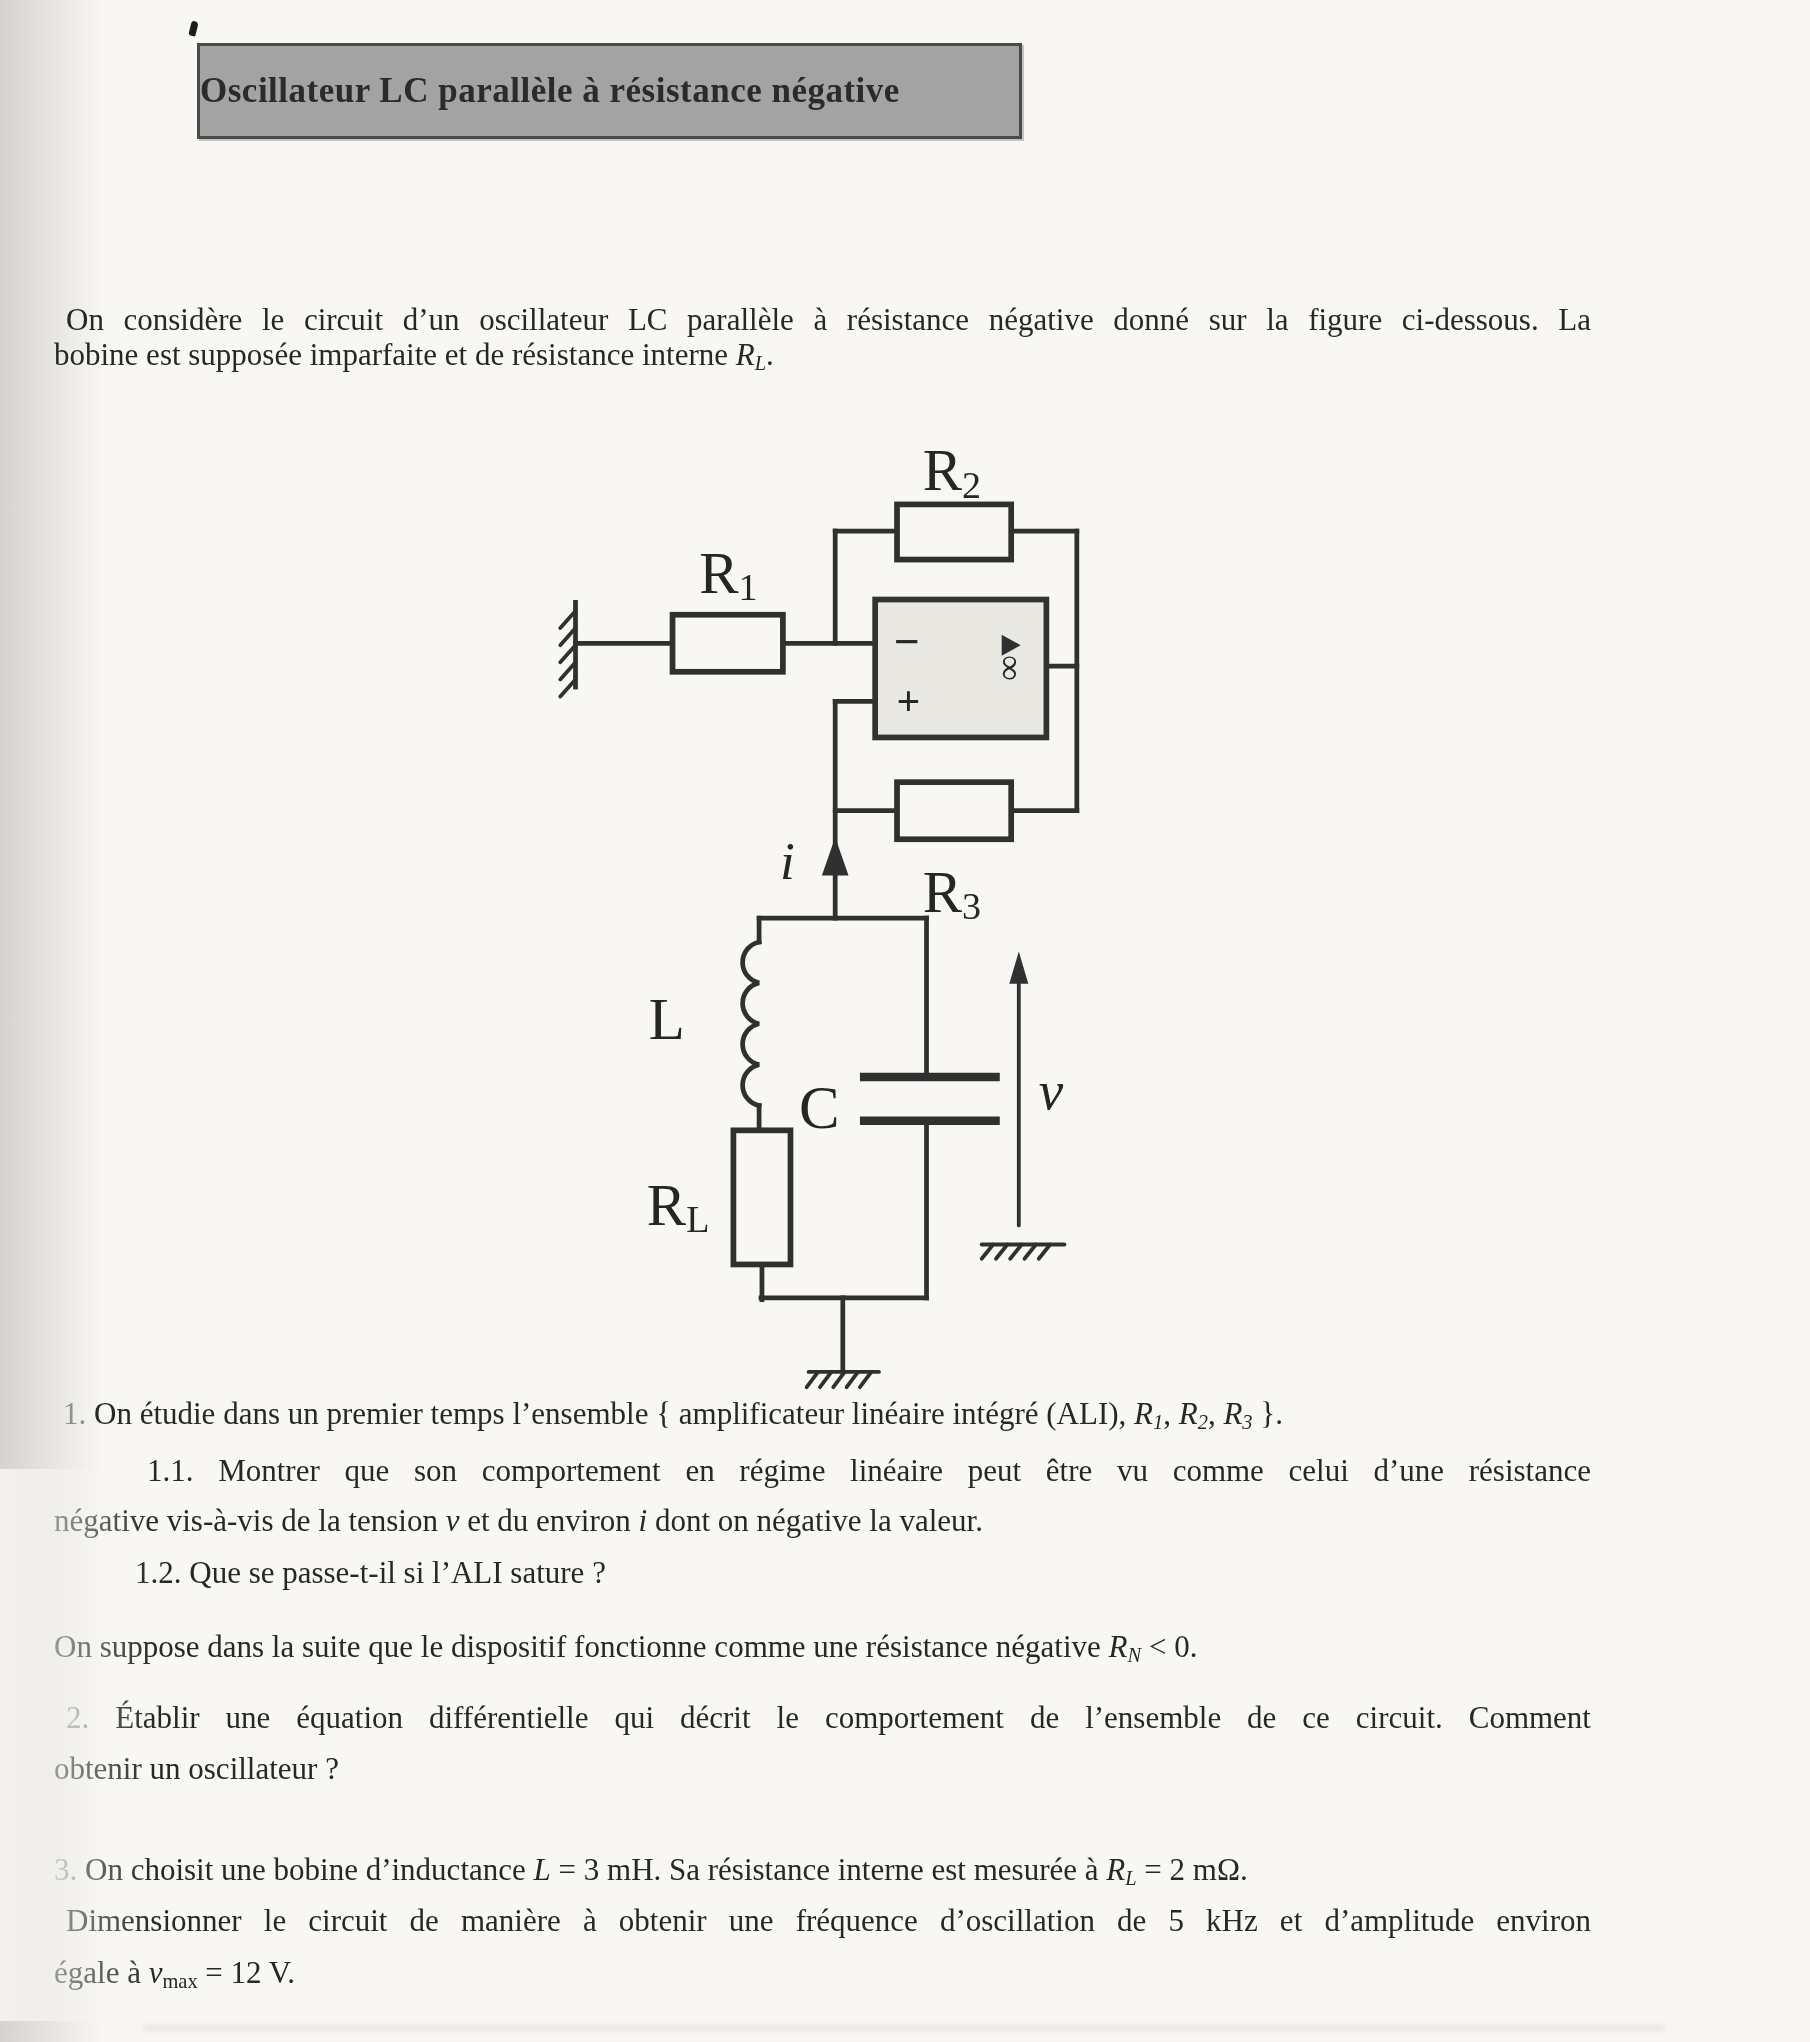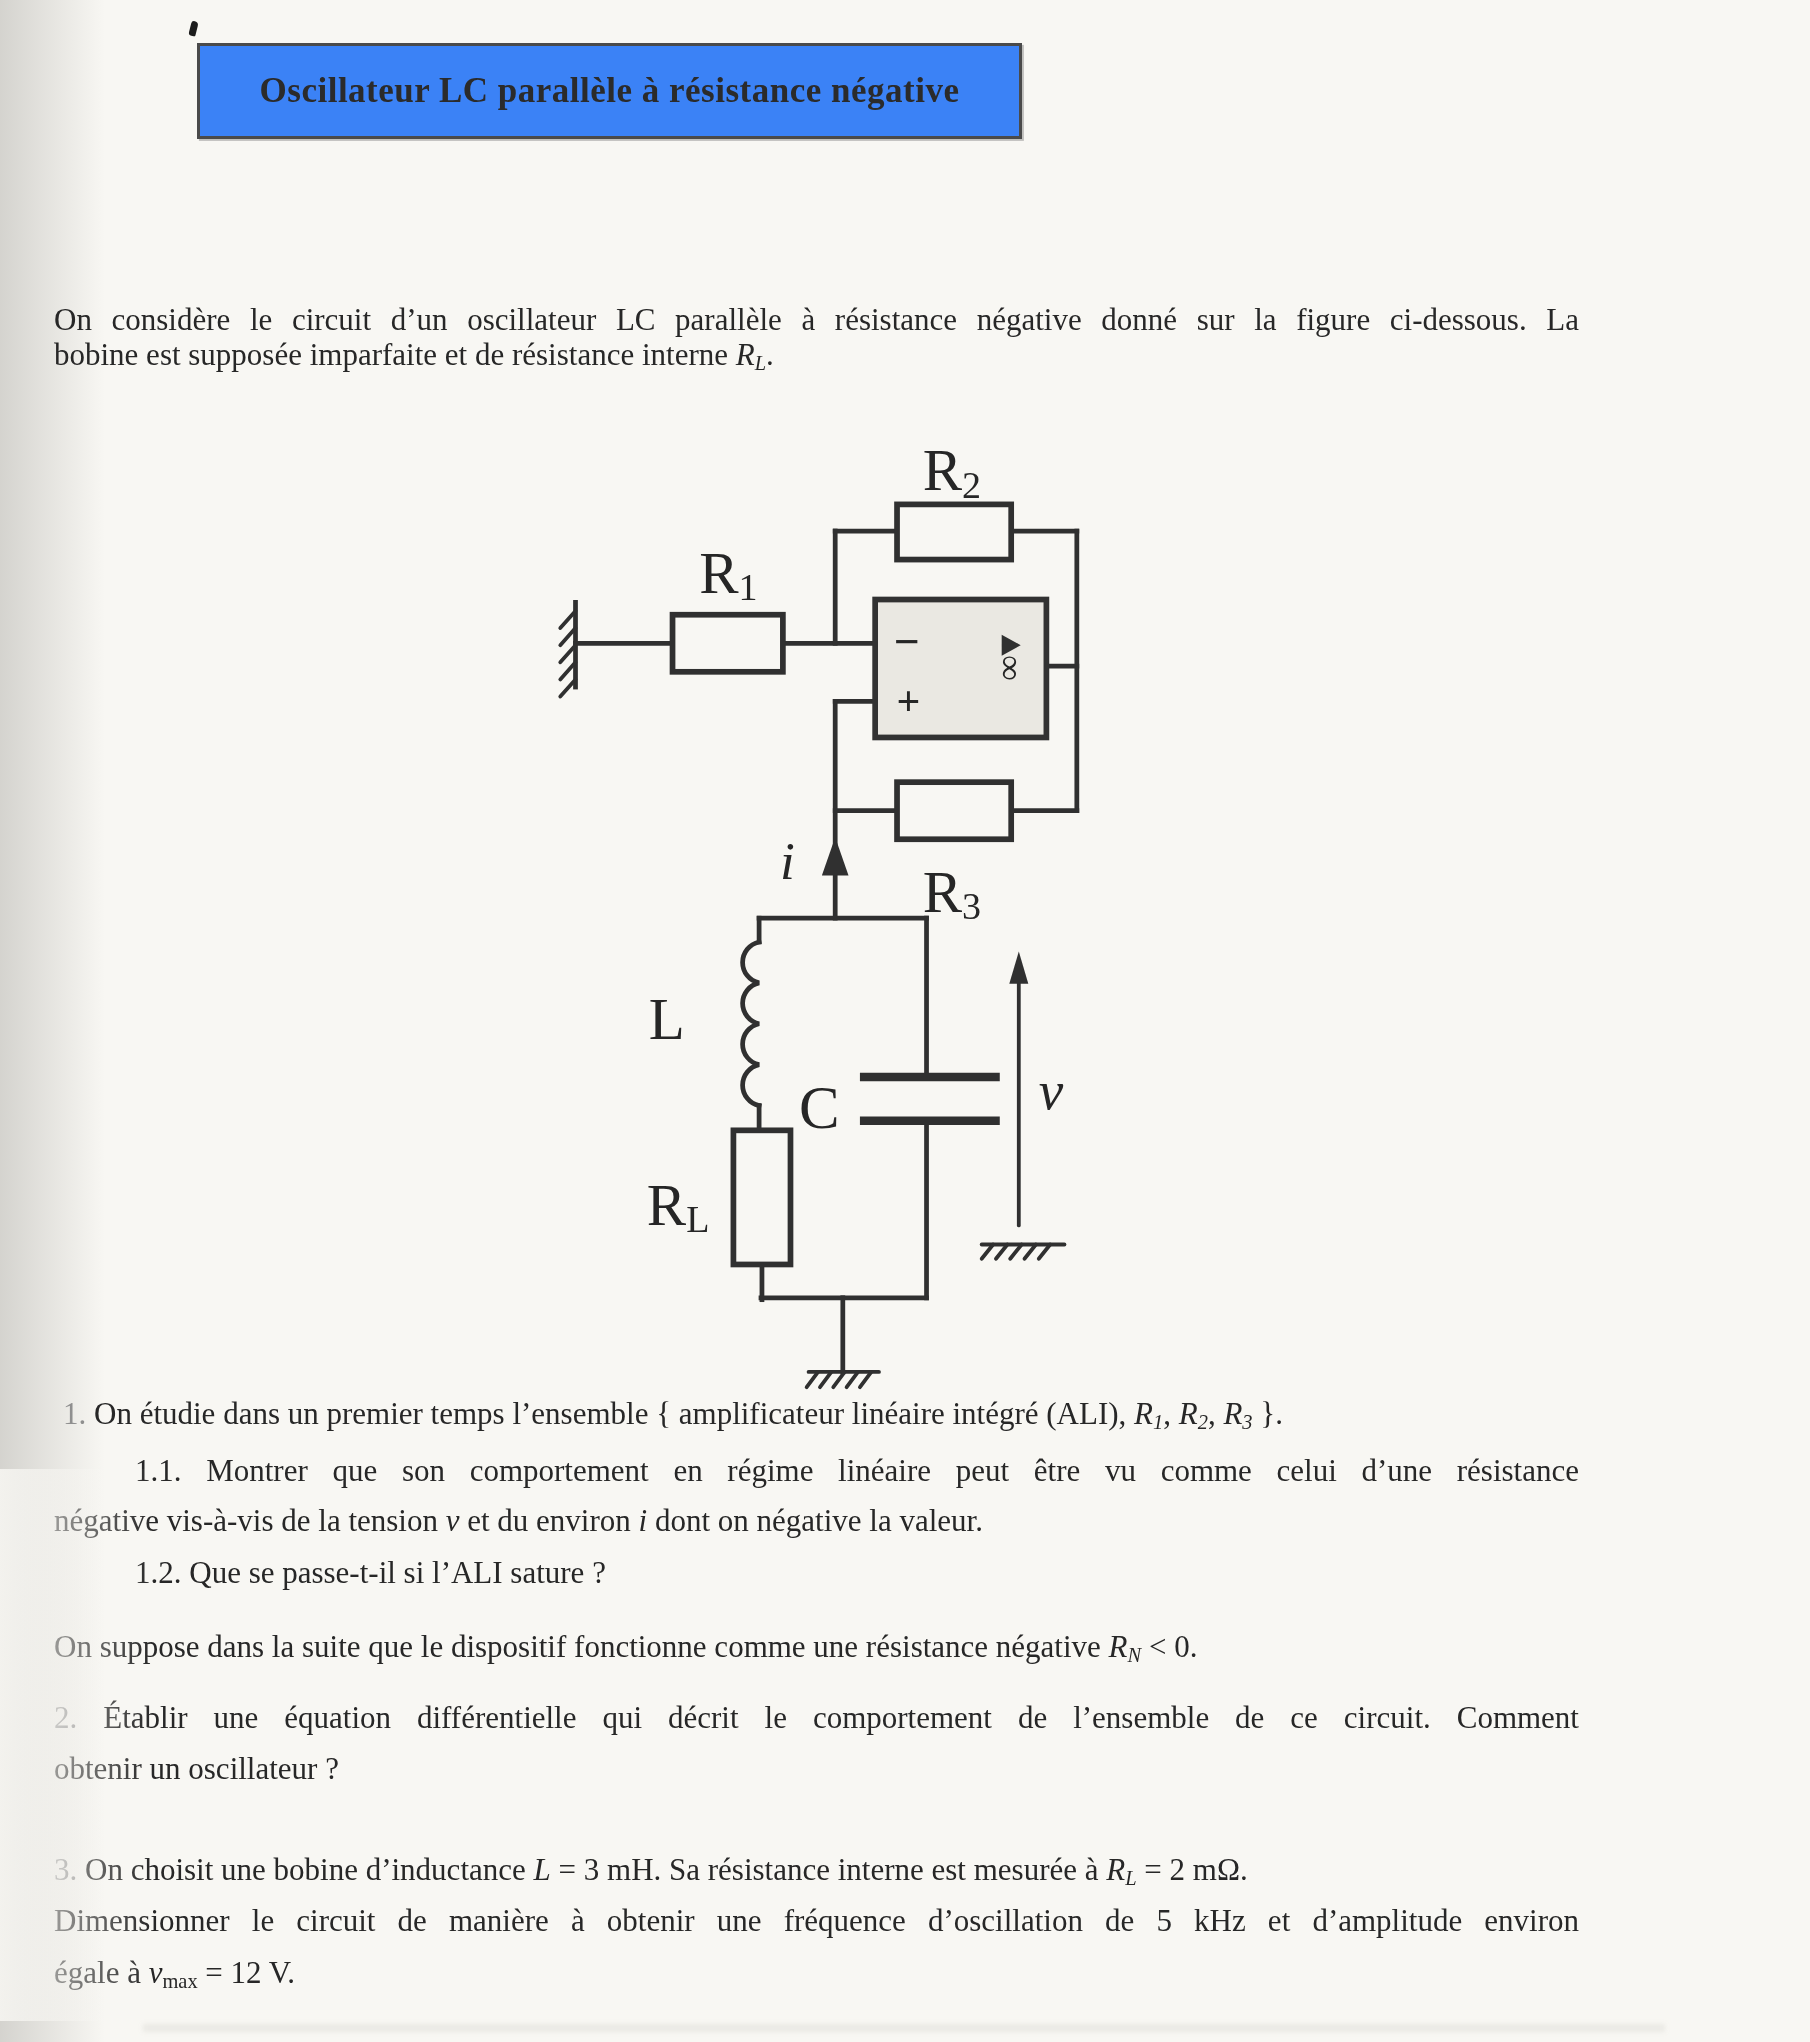--- a/index.html
+++ b/index.html
@@ -17,33 +17,33 @@
   .scan-smudge-bottom{
     position:absolute;left:143px;top:2024px;width:1522px;height:7.6px;
     background:rgba(120,118,112,0.10);filter:blur(2.9px);
   }
   .stray-mark{
     position:absolute;left:190px;top:21px;width:6.7px;height:15px;
     background:#1c1c1c;border-radius:3.8px 4.8px 1.9px 3.8px;transform:rotate(14deg);
   }
   .title-box{
     position:absolute;left:197px;top:43px;width:819px;height:90px;
-    border:3.8px solid #4a4a4a;background:#3b82f6;
+    border:3.8px solid #4a4a4a;background:#a3a3a3;
     box-shadow:1.9px 1.9px 0 rgba(90,90,90,0.35);
-    display:flex;align-items:center;justify-content:center;
+    display:flex;align-items:center;justify-content:flex-start;
   }
   .title-box h1{
     margin:0;font-size:35px;font-weight:bold;color:#2b2b2b;letter-spacing:0.5px;
   }
   .tline{
     position:absolute;left:54px;font-size:31px;line-height:46px;white-space:nowrap;
   }
   .jl{
     width:1525px;white-space:normal;
-    text-align:justify;text-align-last:justify;
+    text-align:justify;text-align-last:justify;margin-left:12px;
   }
   .indent1{text-indent:81px;}
   .x-ind{left:135px;}
   .q1-ind{left:63px;text-align:right;}
   .mi{font-style:italic;}
   .msub{font-size:0.66em;vertical-align:-0.22em;}
   .faded{color:#8f8f8f;}
   .fade-left-overlay{
     position:absolute;left:0;top:1469px;width:152px;height:552px;
     background:linear-gradient(to right, rgba(248,247,243,0.85), rgba(248,247,243,0));

